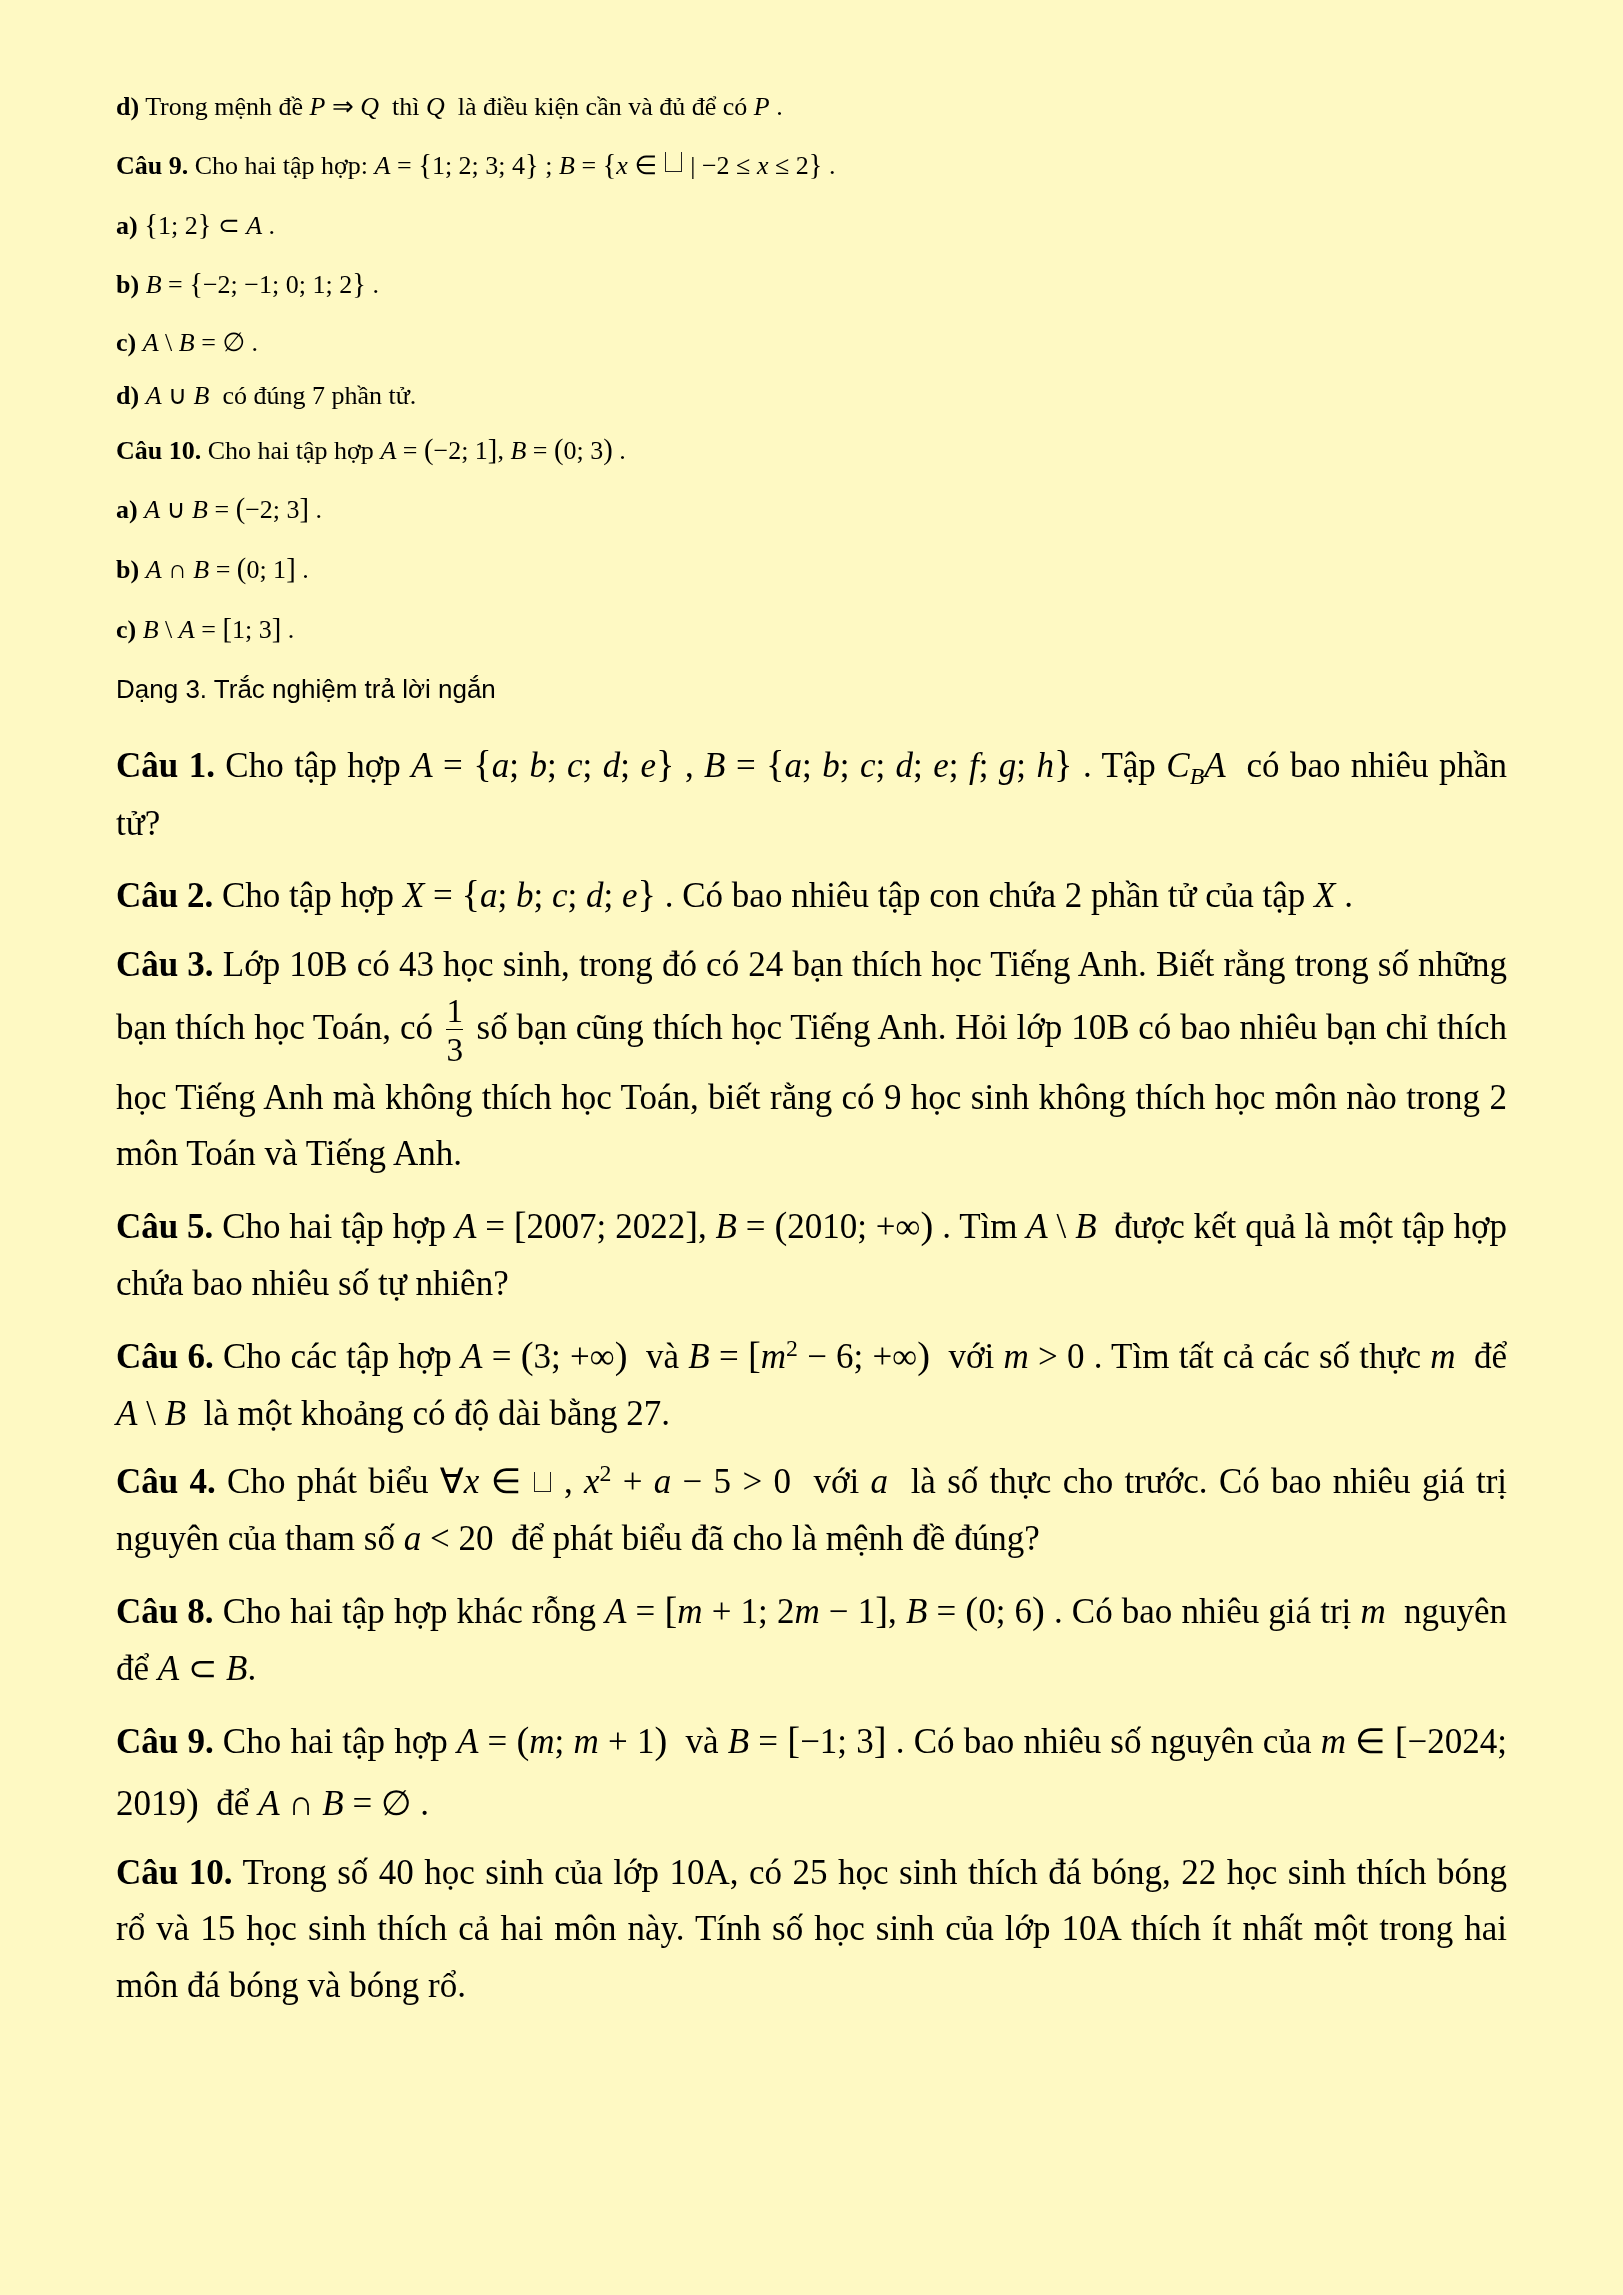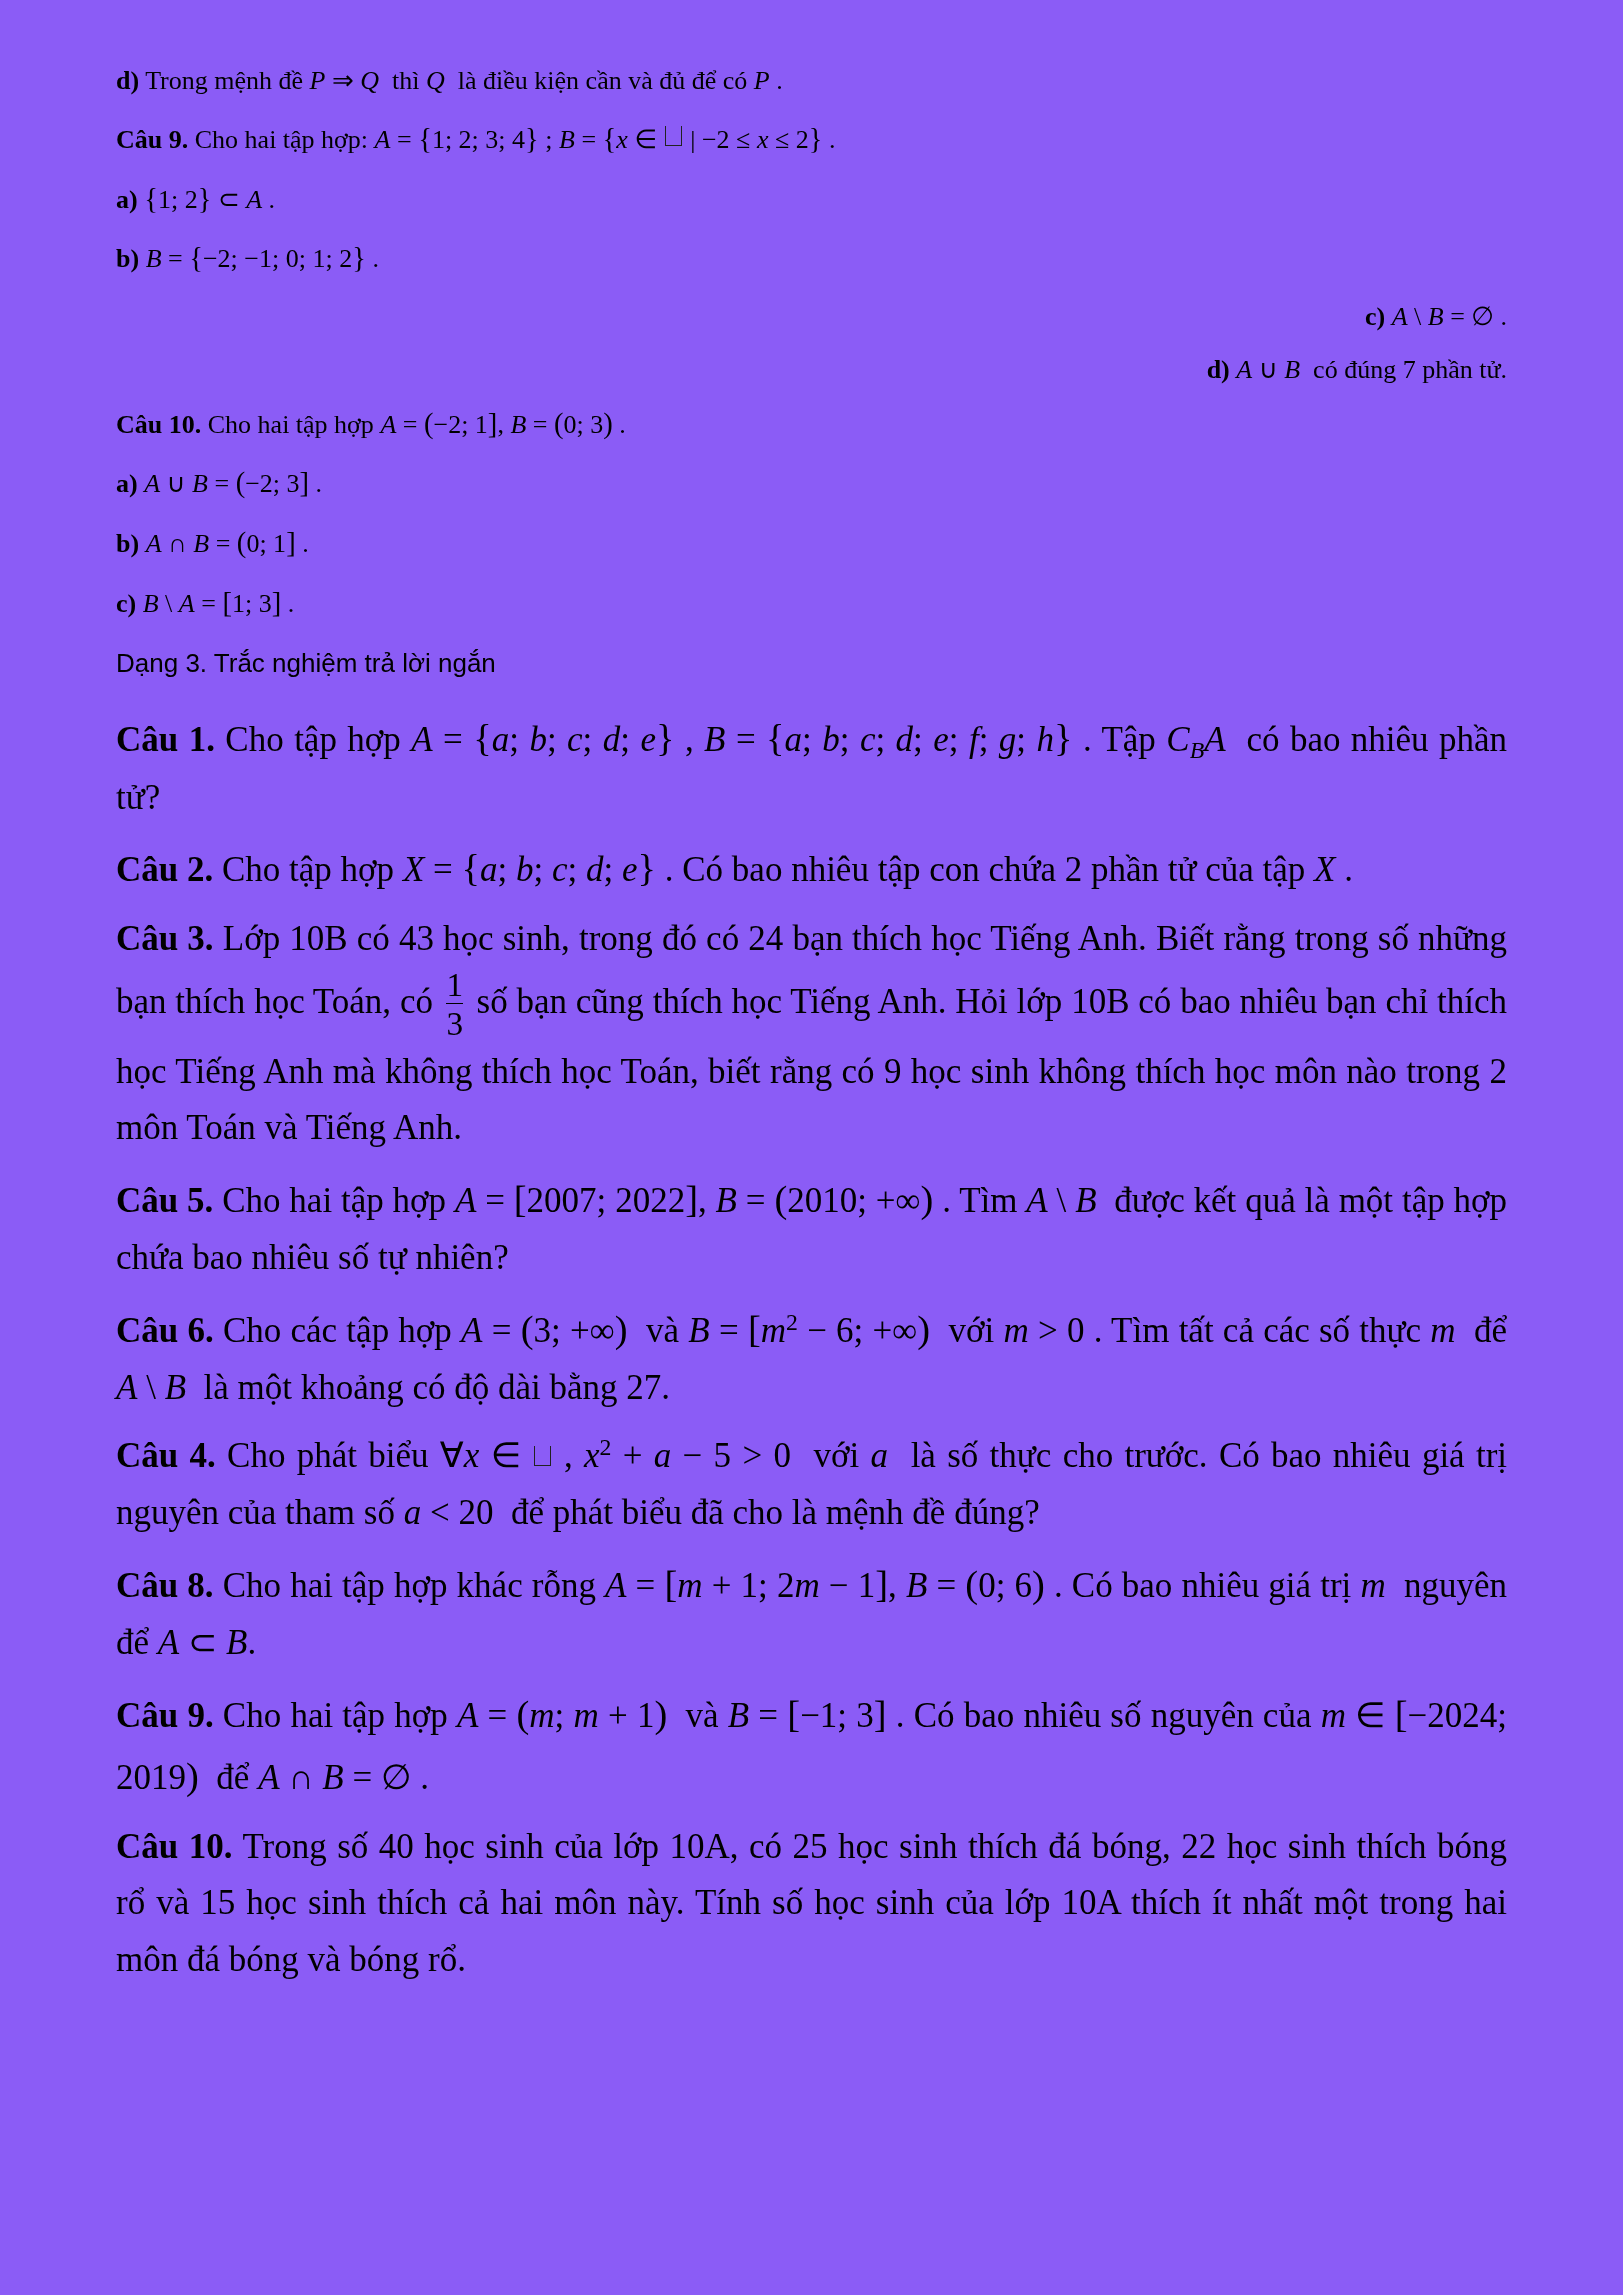--- a/index.html
+++ b/index.html
@@ -9,30 +9,30 @@
   }
   body {
     width: 1623px;
     font-family: "Liberation Serif", serif;
     color: #000000;
   }
   .page {
     width: 1623px;
     min-height: 2295px;
     box-sizing: border-box;
-    padding: 68px 116px 47px 116px;
-    background: #8b5cf6;
+    padding: 94px 116px 47px 116px;
+    background: #fef9c3;
   }
   .line {
     font-size: 26px;
     line-height: 1.0;
     margin: 0 0 31px 0;
     white-space: normal;
   }
-  .line.tight { margin-bottom: 27px; text-align: right; }
+  .line.tight { margin-bottom: 27px; }
   .para {
     font-size: 35px;
     line-height: 1.62;
     margin: 0 0 11px 0;
     text-align: justify;
   }
   .lbl {
     font-weight: bold;
     font-family: "Liberation Serif", serif;
   }

